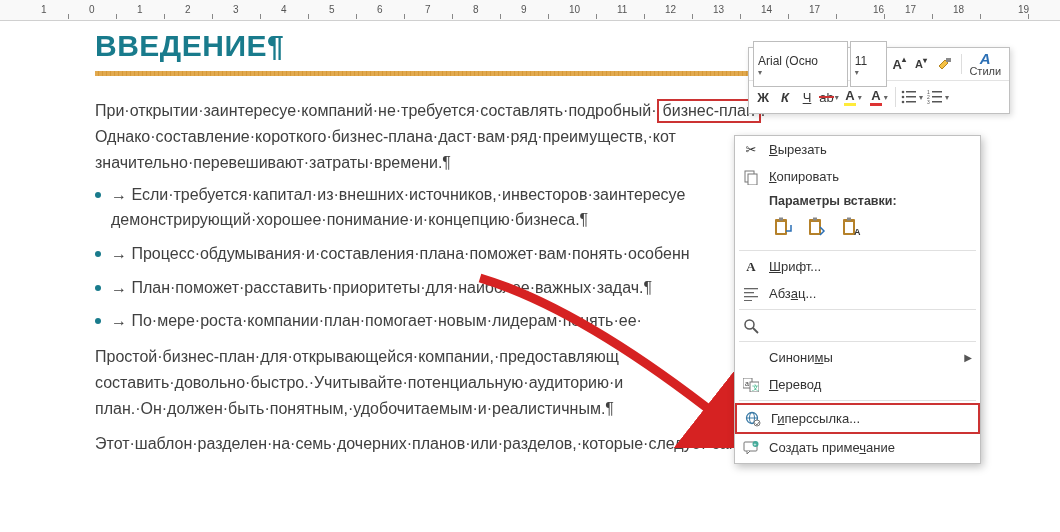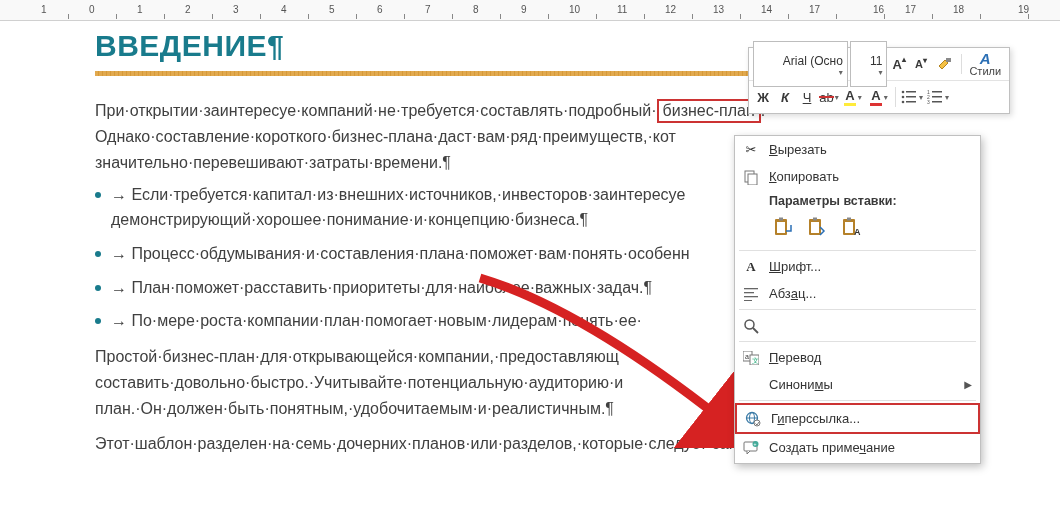--- a/index.html
+++ b/index.html
@@ -111,21 +111,21 @@
     padding: 2px 4px;
     gap: 2px;
   }
   .mt-row + .mt-row { border-top: 1px solid #e3e3e3; }
   .font-box {
     border: 1px solid #bdbdbd;
     height: 20px;
     font-size: 12px;
     padding: 12px 4px;
     display: flex;
-    align-items: flex-end;
+    align-items: flex-start;
     background: #fff;
     flex-direction: column;
   }
   .font-box.name { width: 86px; justify-content: space-between;}
   .font-box.size { width: 28px; justify-content: space-between;}
   .caret { font-size: 8px; color: #666; }
   .mt-btn {
     width: 20px; height: 20px;
     display: flex; align-items: center; justify-content: center;
     font-size: 13px;
@@ -407,34 +407,34 @@
   <div class="cm-item">
     <div class="cm-icon">
       <svg width="16" height="16" viewBox="0 0 16 16">
           <circle cx="6.5" cy="6.5" r="4.5" fill="none" stroke="#555" stroke-width="1.5"></circle>
           <line x1="10" y1="10" x2="15" y2="15" stroke="#555" stroke-width="1.8"></line>
         </svg>
     </div>
   </div>
   <div class="cm-sep"></div>
   <div class="cm-item">
+    <div class="cm-icon"></div>
+    <div class="cm-label">Синони<span class="underline-first">м</span>ы</div>
+    <div class="cm-arrow">▶</div>
+  </div>
+  <div class="cm-item">
     <div class="cm-icon">
       <svg width="16" height="14" viewBox="0 0 16 14">
           <rect x="0" y="0" width="9" height="10" fill="#fff" stroke="#777"></rect>
           <text x="2" y="8" font-size="7" fill="#333">a</text>
           <rect x="7" y="4" width="9" height="10" fill="#fff" stroke="#777"></rect>
           <text x="9" y="12" font-size="7" fill="#2a7">文</text>
         </svg>
     </div>
     <div class="cm-label"><span class="underline-first">П</span><span>еревод</span></div>
-  </div>
-  <div class="cm-item">
-    <div class="cm-icon"></div>
-    <div class="cm-label">Синони<span class="underline-first">м</span>ы</div>
-    <div class="cm-arrow">▶</div>
   </div>
   <div class="cm-sep"></div>
   <div class="cm-item highlight-box">
     <div class="cm-icon">
       <svg width="16" height="16" viewBox="0 0 16 16">
           <circle cx="7" cy="7" r="5.5" fill="none" stroke="#3a7aa6" stroke-width="1.3"></circle>
           <ellipse cx="7" cy="7" rx="2.5" ry="5.5" fill="none" stroke="#3a7aa6" stroke-width="1"></ellipse>
           <line x1="1.5" y1="7" x2="12.5" y2="7" stroke="#3a7aa6"></line>
           <circle cx="12" cy="12" r="3" fill="#fff" stroke="#777"></circle>
           <path d="M10.5 12.5 L12 14 L14 11" stroke="#777" fill="none"></path>

